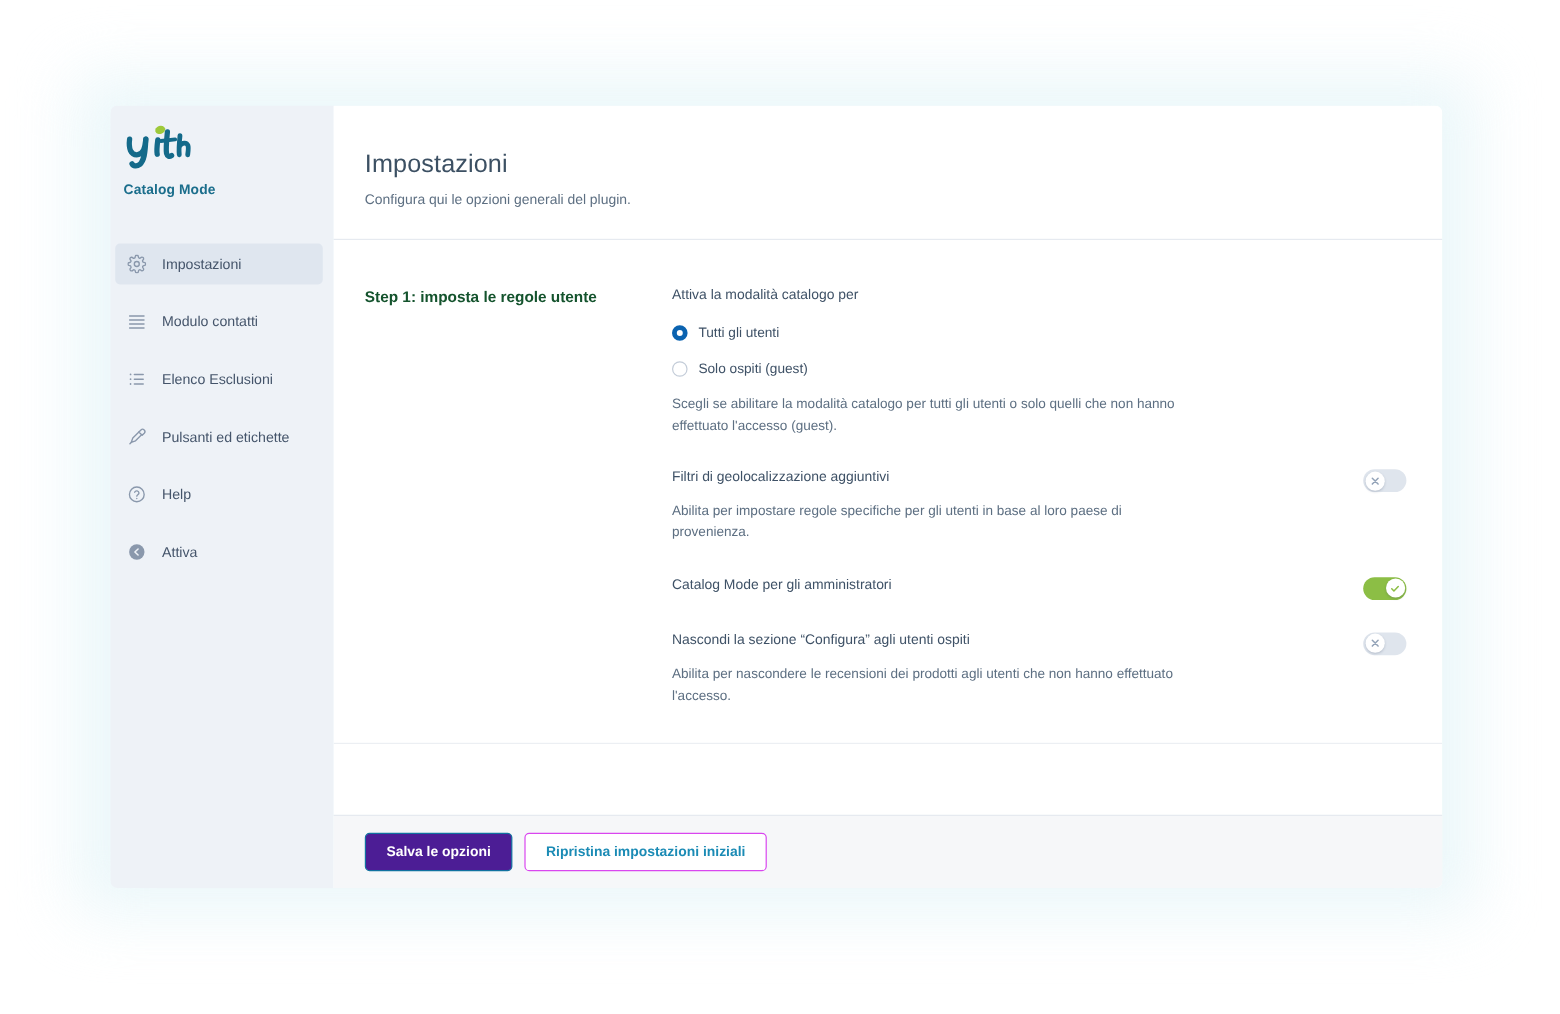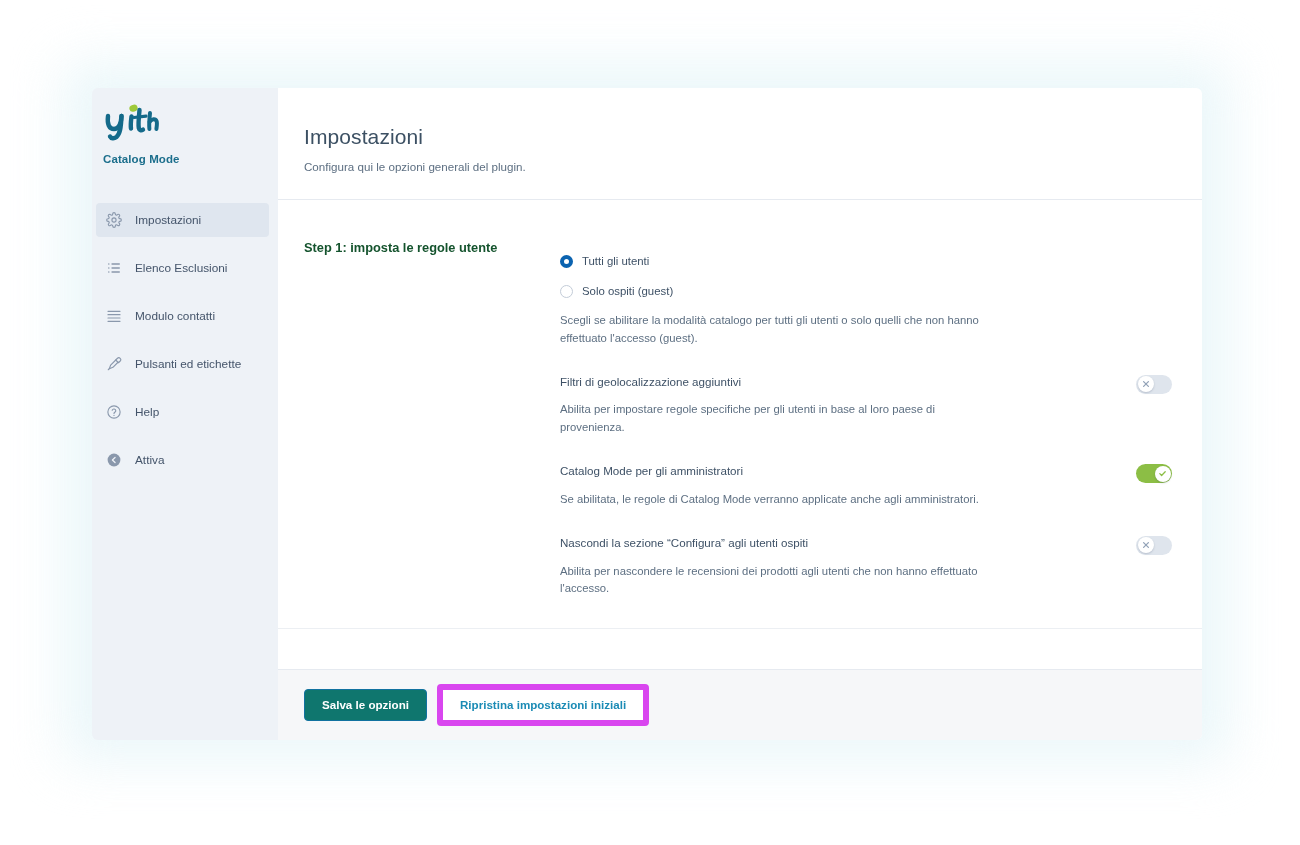--- a/index.html
+++ b/index.html
@@ -220,28 +220,28 @@
     font-family: "Liberation Sans", sans-serif;
     font-size: 11.6px;
     font-weight: bold;
     border-radius: 4px;
     padding: 9px 17px;
     cursor: pointer;
     line-height: 1;
     white-space: nowrap;
   }
   .btn-primary {
-    background: #0f766e;
+    background: #4c1d95;
     color: #ffffff;
     border: 1px solid #1172a0;
   }
   .btn-secondary {
     background: #ffffff;
     color: #1b8bb5;
-    border: 6px solid #d946ef;
+    border: 1px solid #d946ef;
   }
 </style>
 </head>
 <body>
 
 <div class="glow"></div>
 
 <div class="app">
 
   <aside class="sidebar">
@@ -270,41 +270,41 @@
           <svg width="16" height="16" viewBox="0 0 24 24" fill="none" stroke="currentColor" stroke-width="1.7">
             <circle cx="12" cy="12" r="3.1"></circle>
             <path d="M19.4 15a1.6 1.6 0 0 0 .3 1.8l.1.1a2 2 0 1 1-2.8 2.8l-.1-.1a1.6 1.6 0 0 0-1.8-.3 1.6 1.6 0 0 0-1 1.5V21a2 2 0 1 1-4 0v-.1A1.6 1.6 0 0 0 9 19.4a1.6 1.6 0 0 0-1.8.3l-.1.1a2 2 0 1 1-2.8-2.8l.1-.1a1.6 1.6 0 0 0 .3-1.8 1.6 1.6 0 0 0-1.5-1H3a2 2 0 1 1 0-4h.1A1.6 1.6 0 0 0 4.6 9a1.6 1.6 0 0 0-.3-1.8l-.1-.1a2 2 0 1 1 2.8-2.8l.1.1a1.6 1.6 0 0 0 1.8.3H9a1.6 1.6 0 0 0 1-1.5V3a2 2 0 1 1 4 0v.1a1.6 1.6 0 0 0 1 1.5 1.6 1.6 0 0 0 1.8-.3l.1-.1a2 2 0 1 1 2.8 2.8l-.1.1a1.6 1.6 0 0 0-.3 1.8V9a1.6 1.6 0 0 0 1.5 1H21a2 2 0 1 1 0 4h-.1a1.6 1.6 0 0 0-1.5 1z"></path>
           </svg>
         </span>
         <span class="nav-label">Impostazioni</span>
       </div>
 
       <div class="nav-item">
         <span class="nav-icon">
+          <svg width="16" height="16" viewBox="0 0 24 24" fill="none" stroke="currentColor" stroke-width="1.8" stroke-linecap="round">
+            <path d="M3 5h18M3 10h18M3 15h18M3 20h18"></path>
+          </svg>
+        </span>
+        <span class="nav-label">Modulo contatti</span>
+      </div>
+
+      <div class="nav-item">
+        <span class="nav-icon">
           <svg width="16" height="16" viewBox="0 0 24 24" fill="none" stroke="currentColor" stroke-width="1.9" stroke-linecap="round">
             <path d="M9 6h11M9 12h11M9 18h11"></path>
             <circle cx="4.2" cy="6" r="1.1" fill="currentColor" stroke="none"></circle>
             <circle cx="4.2" cy="12" r="1.1" fill="currentColor" stroke="none"></circle>
             <circle cx="4.2" cy="18" r="1.1" fill="currentColor" stroke="none"></circle>
           </svg>
         </span>
         <span class="nav-label">Elenco Esclusioni</span>
       </div>
 
       <div class="nav-item">
         <span class="nav-icon">
-          <svg width="16" height="16" viewBox="0 0 24 24" fill="none" stroke="currentColor" stroke-width="1.8" stroke-linecap="round">
-            <path d="M3 5h18M3 10h18M3 15h18M3 20h18"></path>
-          </svg>
-        </span>
-        <span class="nav-label">Modulo contatti</span>
-      </div>
-
-      <div class="nav-item">
-        <span class="nav-icon">
           <svg width="16" height="16" viewBox="0 0 24 24" fill="none" stroke="currentColor" stroke-width="1.7" stroke-linecap="round" stroke-linejoin="round">
             <path d="M17.2 3.4a2.9 2.9 0 0 1 4.1 4.1l-2.6 2.6-4.1-4.1z"></path>
             <path d="M14.6 6 7 13.6l-2 5.4 5.4-2L18 9.4"></path>
             <path d="M5 19l-1.6 1.6"></path>
           </svg>
         </span>
         <span class="nav-label">Pulsanti ed etichette</span>
       </div>
 
 
@@ -340,20 +340,21 @@
     </header>
 
     <div class="panel-body">
 
       <section class="section">
         <div class="section-title">Step 1: imposta le regole utente</div>
         <div class="fields">
 
           <div class="field">
             <div class="field-main">
+              <div class="field-label">Attiva la modalità catalogo per</div>
               <div class="radio-group">
                 <div class="radio-row">
                   <span class="radio checked"></span>
                   <span class="radio-label">Tutti gli utenti</span>
                 </div>
                 <div class="radio-row">
                   <span class="radio"></span>
                   <span class="radio-label">Solo ospiti (guest)</span>
                 </div>
               </div>
@@ -373,21 +374,20 @@
                     <path d="M2 2 8 8 M8 2 2 8" stroke="#93a3b8" stroke-width="1.6" stroke-linecap="round" fill="none"></path>
                   </svg>
                 </span>
               </span>
             </div>
           </div>
 
           <div class="field">
             <div class="field-main">
               <div class="field-label">Catalog Mode per gli amministratori</div>
-              <div class="field-desc">Se abilitata, le regole di Catalog Mode verranno applicate anche agli amministratori.</div>
             </div>
             <div class="toggle-cell">
               <span class="toggle on">
                 <span class="knob">
                   <svg width="9" height="9" viewBox="0 0 12 12">
                     <path d="M2.4 6.2 4.8 8.6 9.6 3.6" stroke="#8cbe45" stroke-width="1.7" stroke-linecap="round" stroke-linejoin="round" fill="none"></path>
                   </svg>
                 </span>
               </span>
             </div>

